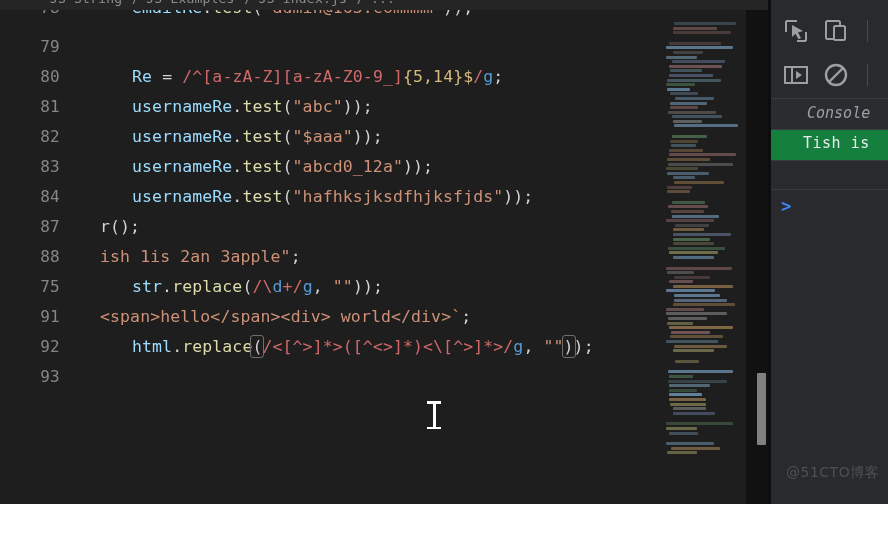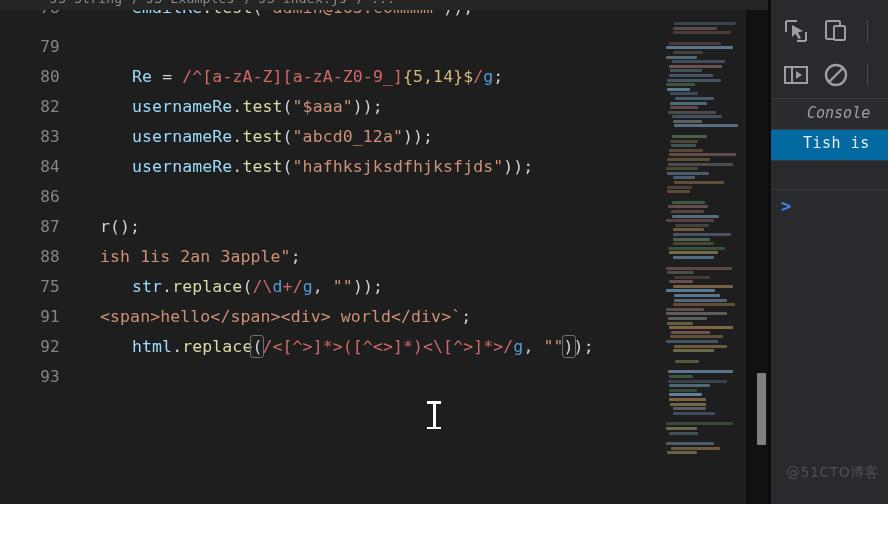--- a/index.html
+++ b/index.html
@@ -71,21 +71,21 @@
   .dt-ico{position:absolute;opacity:.72;}
   .dt-sep{position:absolute;width:1px;background:#4a4b4e;}
   .dt-filter-text{position:absolute;left:108px;top:68px;font-family:"DejaVu Sans",sans-serif;
       font-size:13px;color:#c9ccd0;white-space:nowrap;}
 
   .dt-console-row{position:absolute;left:0;top:99px;width:117px;height:30px;background:#2b2c2f;
       border-bottom:1px solid #3a3b3e;}
   .dt-console-label{position:absolute;left:36px;top:5px;font-family:"DejaVu Sans Mono",monospace;
       font-size:15px;font-style:italic;color:#9aa0a6;white-space:nowrap;}
 
-  .dt-msg-row{position:absolute;left:0;top:130px;width:117px;height:30px;background:#0369a1;
+  .dt-msg-row{position:absolute;left:0;top:130px;width:117px;height:30px;background:#15803d;
       border-bottom:1px solid #3a3b3e;}
   .dt-msg{position:absolute;left:32px;top:4px;font-family:"DejaVu Sans Mono",monospace;
       font-size:15px;color:#e8eaed;white-space:nowrap;letter-spacing:.5px;}
 
   .dt-blank{position:absolute;left:0;top:161px;width:117px;height:28px;background:#292a2d;
       border-bottom:1px solid #3a3b3e;}
 
   .dt-prompt{position:absolute;left:10px;top:196px;font-family:"DejaVu Sans Mono",monospace;
       font-size:17px;color:#4285f4;font-weight:bold;}
 
@@ -114,41 +114,41 @@
         <div class="row" style="height:30px">
           <span class="ln">79</span>
           <span class="code"></span>
         </div>
 
         <div class="row">
           <span class="ln">80</span>
           <span class="code"><span class="t-var">Re</span> <span class="t-op">=</span> <span class="t-rx">/</span><span class="t-rx">^</span><span class="t-rx">[a-zA-Z]</span><span class="t-rx">[a-zA-Z0-9_]</span><span class="t-rxnum">{5,14}</span><span class="t-rxnum">$</span><span class="t-rx">/</span><span class="t-rxflag">g</span><span class="t-punc">;</span></span>
         </div>
 
+        <div class="row">
+          <span class="ln">81</span>
+          <span class="code"><span class="t-var">usernameRe</span><span class="t-punc">.</span><span class="t-fn">test</span><span class="t-punc">(</span><span class="t-str">"abc"</span><span class="t-punc">));</span></span>
+        </div>
 
         <div class="row">
           <span class="ln">82</span>
           <span class="code"><span class="t-var">usernameRe</span><span class="t-punc">.</span><span class="t-fn">test</span><span class="t-punc">(</span><span class="t-str">"$aaa"</span><span class="t-punc">));</span></span>
         </div>
 
         <div class="row">
           <span class="ln">83</span>
           <span class="code"><span class="t-var">usernameRe</span><span class="t-punc">.</span><span class="t-fn">test</span><span class="t-punc">(</span><span class="t-str">"abcd0_12a"</span><span class="t-punc">));</span></span>
         </div>
 
         <div class="row">
           <span class="ln">84</span>
           <span class="code"><span class="t-var">usernameRe</span><span class="t-punc">.</span><span class="t-fn">test</span><span class="t-punc">(</span><span class="t-str">"hafhksjksdfhjksfjds"</span><span class="t-punc">));</span></span>
         </div>
 
 
-        <div class="row">
-          <span class="ln">86</span>
-          <span class="code"></span>
-        </div>
 
         <div class="row">
           <span class="ln">87</span>
           <span class="code"><span class="t-plain">r</span><span class="t-punc">();</span></span>
         </div>
 
         <div class="row">
           <span class="ln">88</span>
           <span class="code"><span class="t-str">ish 1is 2an 3apple"</span><span class="t-punc">;</span></span>
         </div>

